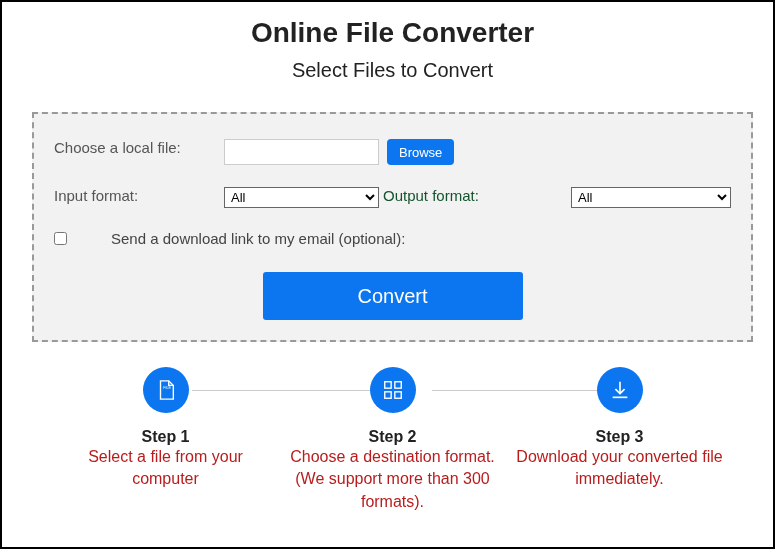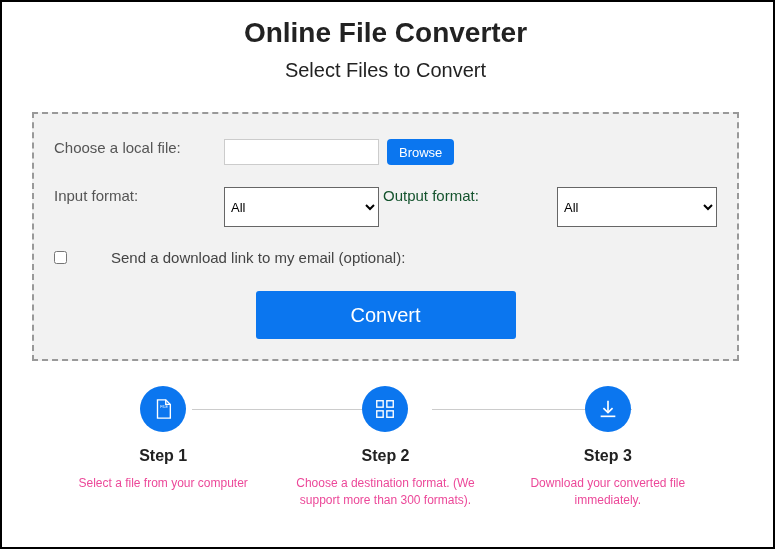--- a/index.html
+++ b/index.html
@@ -7,21 +7,21 @@
       font-family: 'Segoe UI', Arial, sans-serif;
       width: 775px;
       height: 549px;
       background: #fff;
       color: #222;
     }
     .container {
       border: 2px solid #000;
       width: 775px;
       height: 549px;
-      padding: 10px 34px 20px 30px;
+      padding: 10px 20px 20px 30px;
       position: relative;
     }
     .title {
       text-align: center;
       font-size: 28px;
       font-weight: bold;
       margin-top: 5px;
     }
     .subtitle {
       text-align: center;
@@ -56,21 +56,21 @@
       background: #0b76ef;
       color: #ffffff;
       border: none;
       border-radius: 4px;
       padding: 4px 12px;
       font-size: 13px;
       cursor: pointer;
     }
     .format-select {
       width: 155px;
-      height: 40px;
+      height: 21px;
       border: 1px solid #666;
       background: #fff;
       font-size: 13px;
       padding: 0 2px;
     }
     .output-label {
       color: #14532d;
       font-size: 15px;
       margin-left: 4px;
       margin-right: auto;
@@ -126,23 +126,22 @@
       color: #fff;
       position: relative;
       z-index: 2;
     }
     .step-title {
       font-weight: bold;
       margin-top: 15px;
       font-size: 16px;
     }
     .step-desc {
-      color: #ec4899;
-      font-size: 12px;
-      margin-top: 10px;
+      color: #b91c1c;
+      font-size: 16px;
       line-height: 1.4;
     }
     .line {
       position: absolute;
       top: 23px;
       height: 1px;
       background: #ccc;
       z-index: 1;
     }
     .line.l1 { left: 160px; width: 200px; }

